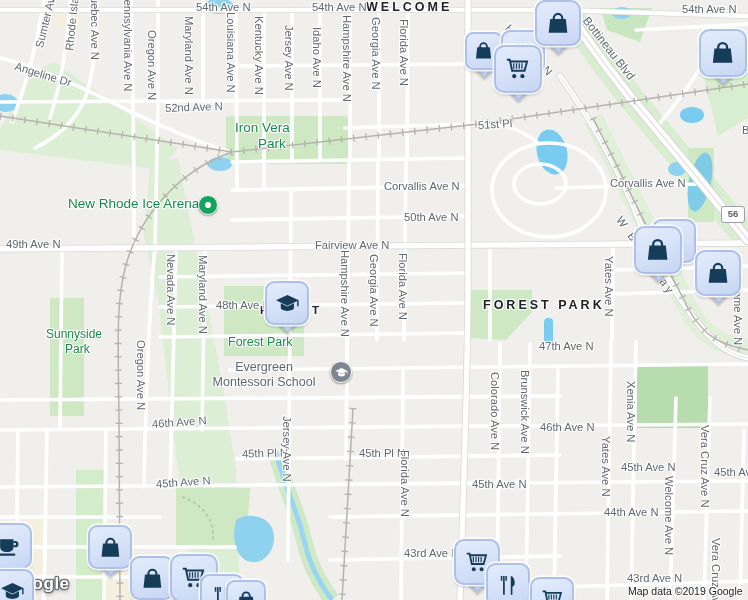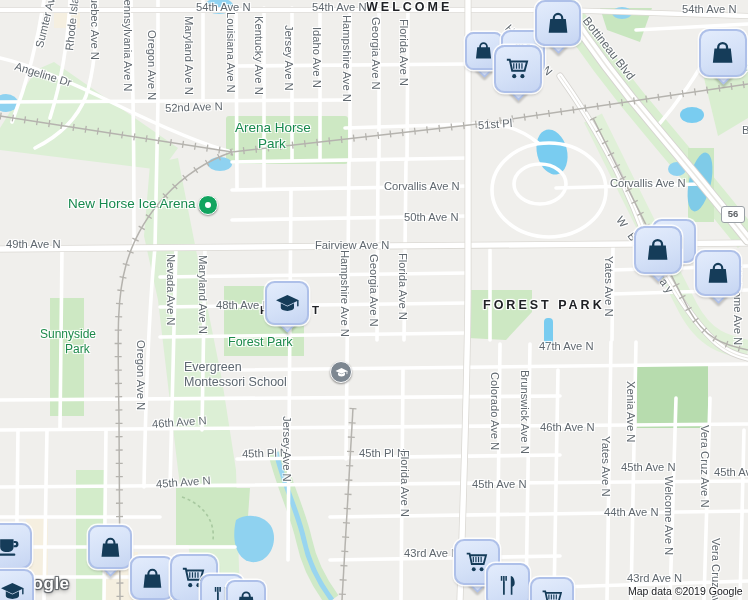--- a/index.html
+++ b/index.html
@@ -270,33 +270,33 @@
   <div class="lab sv halo" style="left:711px;top:425px">Vera Cruz Ave N</div>
   <div class="lab sv halo" style="left:722px;top:538px">Vera Cruz Ave N</div>
 
   <div class="lab dg halo" style="left:33px;top:46px;transform:rotate(-76deg)">Sumter Ave</div>
   <div class="lab dg halo" style="left:63px;top:50px;transform:rotate(-84deg)">Rhode Island Ave</div>
   <div class="lab dg halo" style="left:17px;top:60px;transform:rotate(17deg)">Angeline Dr</div>
   <div class="lab dg halo" style="left:512px;top:22px;transform:rotate(48deg)">Hanson Ct N</div>
   <div class="lab dg halo" style="left:591px;top:14px;transform:rotate(52deg);font-size:11.8px">Bottineau Blvd</div>
   <div class="lab dg halo" style="left:624px;top:214px;transform:rotate(55deg);letter-spacing:3px">W Broadway</div>
 
-  <div class="lab pk-big halo" style="left:235px;top:120px">Arena Horse</div>
+  <div class="lab pk-big halo" style="left:235px;top:120px">Iron Vera</div>
   <div class="lab pk-big halo" style="left:258px;top:136px">Park</div>
-  <div class="lab pk halo" style="left:40px;top:327px">Sunnyside</div>
+  <div class="lab pk halo" style="left:46px;top:327px">Sunnyside</div>
   <div class="lab pk halo" style="left:65px;top:342px">Park</div>
   <div class="lab pk halo" style="left:228px;top:335px;font-size:12.5px">Forest Park</div>
   <div class="lab pk halo" style="left:727px;top:60px;font-size:12.5px">Soc</div>
 
-  <div class="lab pk-big halo" style="left:68px;top:196px;color:#17894e">New Horse Ice Arena</div>
+  <div class="lab pk-big halo" style="left:68px;top:196px;color:#17894e">New Rhode Ice Arena</div>
   <div class="dot-poi dot-green" style="left:198px;top:195px">
       <i></i>
     </div>
 
-  <div class="lab poi-g halo" style="left:184px;top:360px;width:128px;text-align:left">
+  <div class="lab poi-g halo" style="left:200px;top:360px;width:128px;text-align:center">
     <div>Evergreen</div>
     <div>Montessori School</div>
   </div>
   <div class="dot-poi dot-gray" style="left:330px;top:361px">
     <svg>
         <use href="#i-cap"></use>
       </svg>
   </div>
 
   <div class="shield" style="left:721px;top:206px">56</div>

